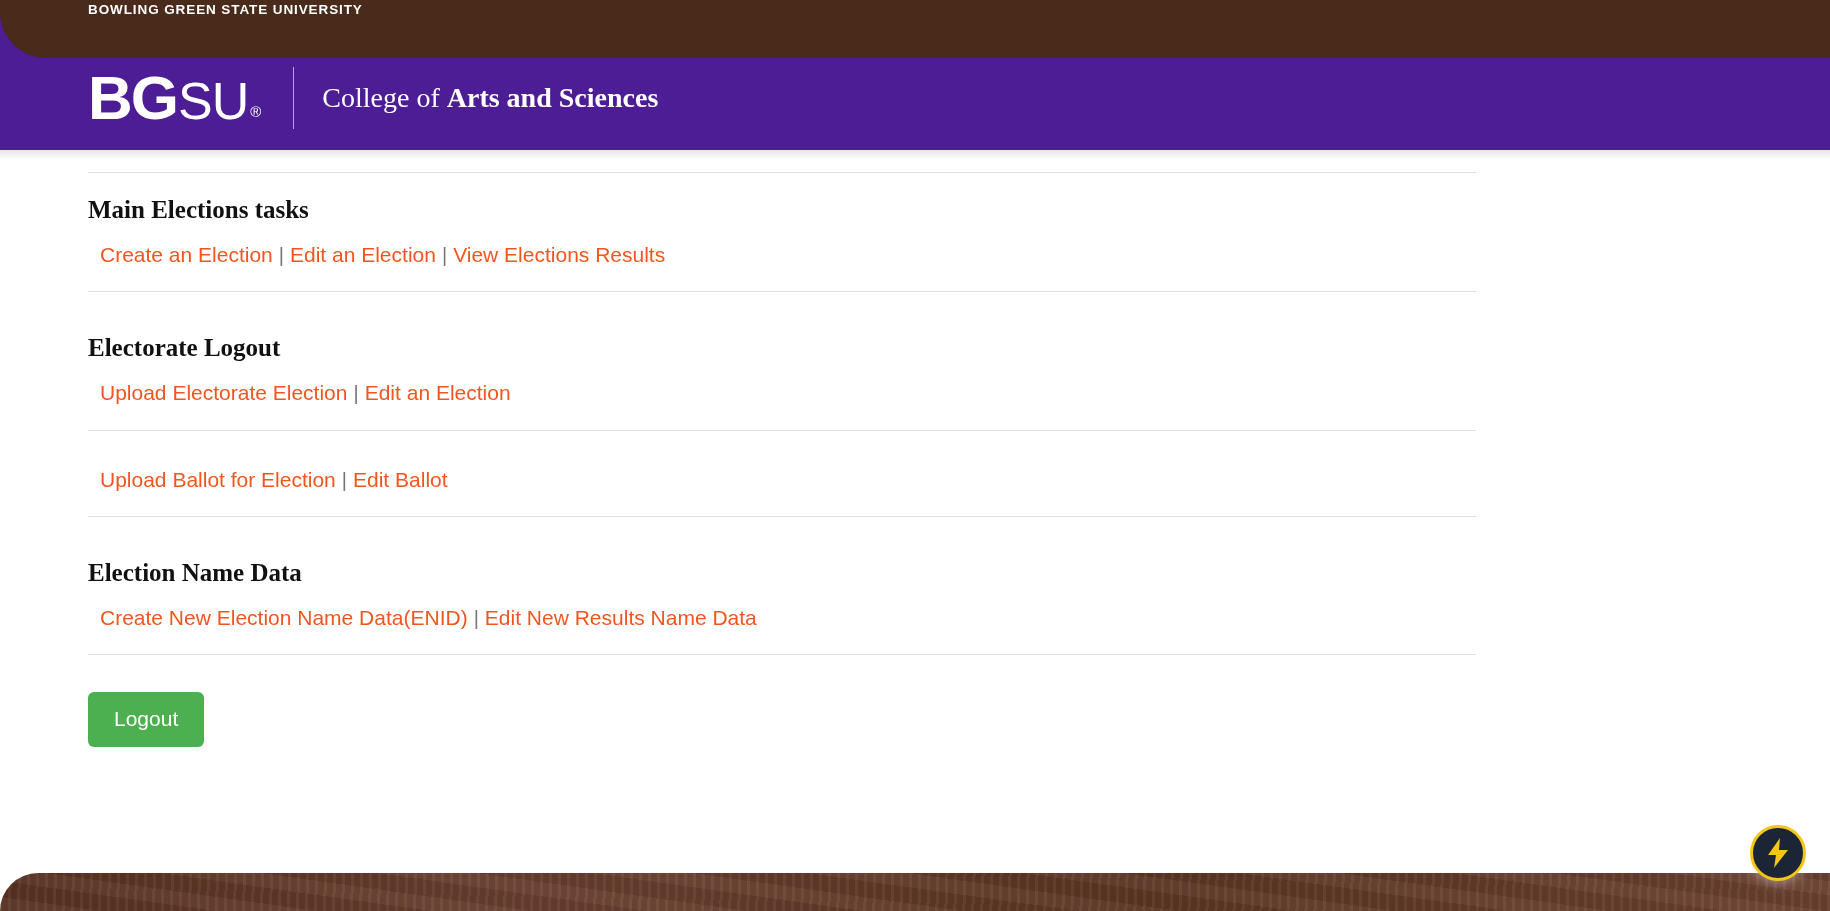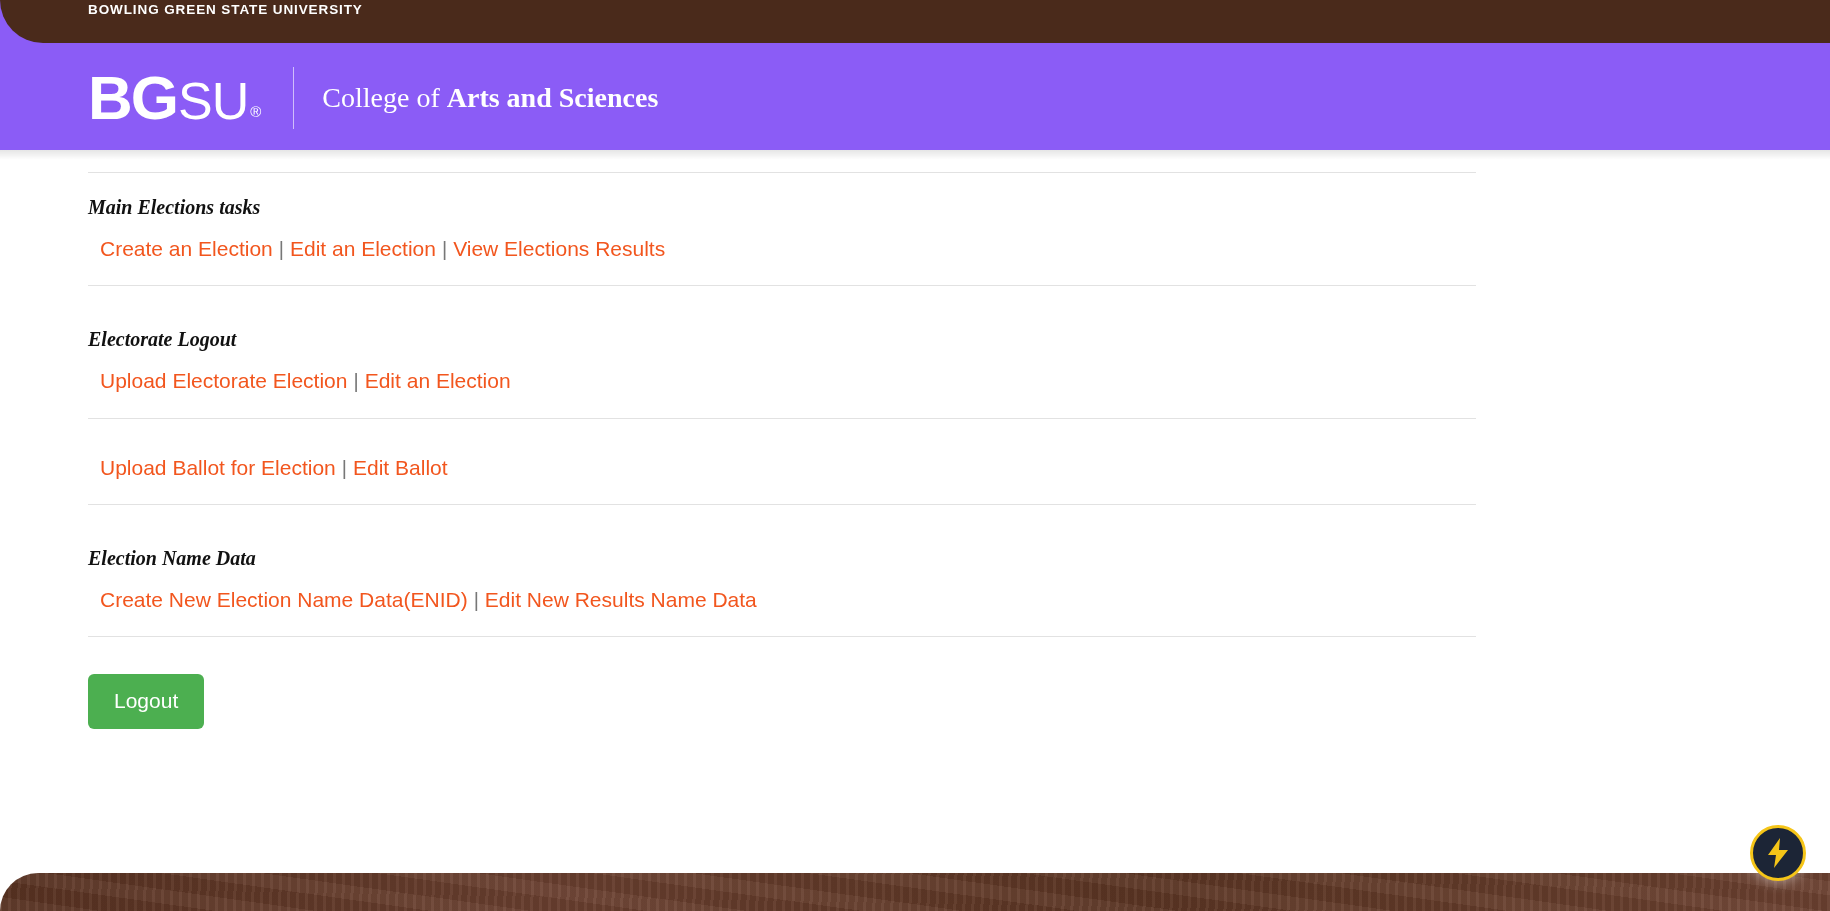--- a/index.html
+++ b/index.html
@@ -21,21 +21,21 @@
     background: #ffffff;
     overflow: hidden;
   }
 
   
   .utility-bar {
     position: absolute;
     top: 0;
     left: 0;
     width: 1830px;
-    height: 43px;
+    height: 58px;
     background: #4a2a1b;
     border-bottom-left-radius: 46px;
     z-index: 3;
   }
   .utility-bar-inner {
     position: absolute;
     left: 88px;
     top: 0;
     height: 45px;
     display: flex;
@@ -52,21 +52,21 @@
     white-space: nowrap;
   }
 
   
   .brand-band {
     position: absolute;
     top: 0;
     left: 0;
     width: 1830px;
     height: 150px;
-    background: #8b5cf6;
+    background: #4c1d95;
     z-index: 2;
   }
   .brand-inner {
     position: absolute;
     left: 88px;
     top: 62px;
     display: flex;
     align-items: center;
     height: 72px;
   }
@@ -152,26 +152,25 @@
     border: 0;
     border-top: 1px solid #e2e2e2;
     margin: 22px 0 0 0;
     width: 1388px;
     height: 0;
   }
 
   .section-heading {
     font-family: "Liberation Serif", serif;
     font-weight: 700;
-    font-size: 20px;
+    font-size: 25px;
     color: #111111;
     margin: 22px 0 0 0;
     line-height: 1.2;
     letter-spacing: 0px;
-    font-style: italic;
   }
 
   .link-row {
     margin: 16px 0 0 12px;
     font-family: Liberation Sans, sans-serif;
     font-size: 21px;
     line-height: 1.35;
     color: #f15a22;
     white-space: nowrap;
   }

